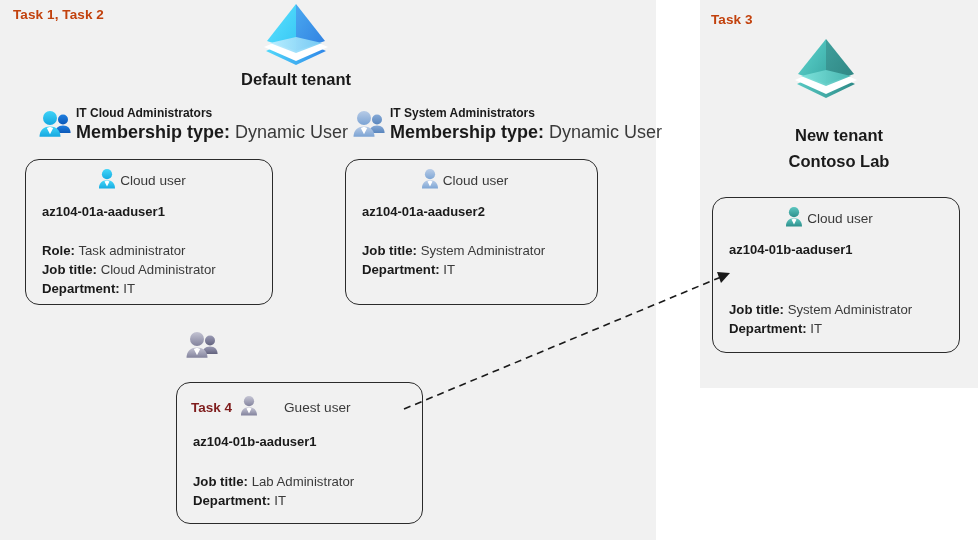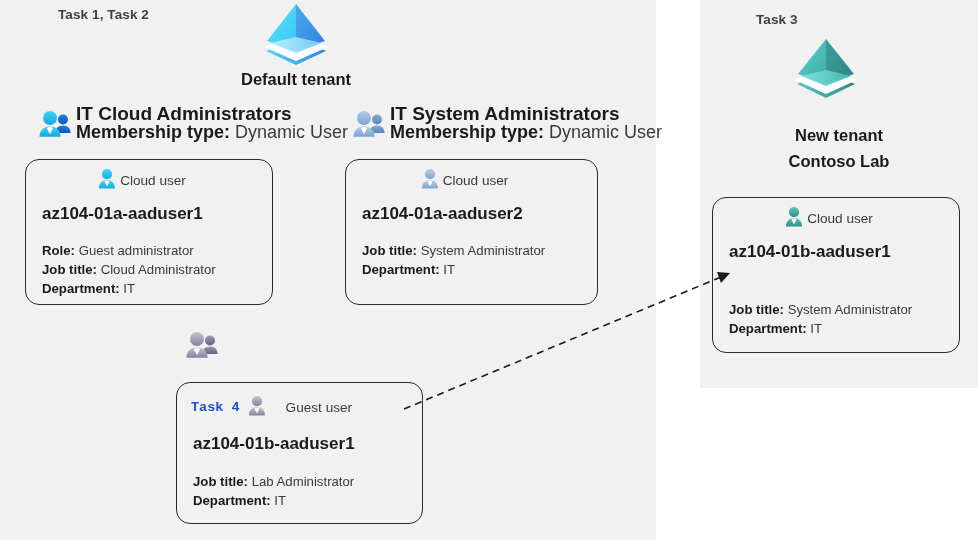--- a/index.html
+++ b/index.html
@@ -6,56 +6,56 @@
   body{
     width:978px;height:540px;position:relative;overflow:hidden;
     font-family:"Liberation Sans","DejaVu Sans",sans-serif;
     color:#1a1a1a;
   }
   .panel{position:absolute;background:#f1f1f1;}
   #panel-left{left:0;top:0;width:656px;height:540px;}
   #panel-right{left:700px;top:0;width:278px;height:388px;}
 
   .task-label{
-    position:absolute;font-weight:bold;font-size:13.5px;color:#404040;
-    letter-spacing:.1px;white-space:nowrap;margin-left:45px;
+    position:absolute;font-weight:bold;font-size:13.5px;color:#c2410c;
+    letter-spacing:.1px;white-space:nowrap;
   }
 
   .tenant-title{
     position:absolute;font-weight:bold;font-size:16.5px;color:#1a1a1a;
     text-align:center;white-space:nowrap;
   }
 
   
   .tenant-icon{position:absolute;}
   .tenant-icon svg{display:block;}
 
   
   .group{position:absolute;}
   .group-icon{position:absolute;left:0;top:6px;}
   .group-text{margin-left:38px;}
-  .group-name{font-weight:bold;font-size:19px;line-height:19px;white-space:nowrap;}
+  .group-name{font-weight:bold;font-size:12px;line-height:19px;white-space:nowrap;}
   .group-meta{font-size:18px;line-height:19px;white-space:nowrap;color:#3a3a3a;}
   .group-meta b{color:#1a1a1a;font-weight:bold;}
 
   
   .card{
     position:absolute;border:1.4px solid #2b2b2b;border-radius:14px;
     background:transparent;box-sizing:border-box;
   }
   .card-head{
     position:absolute;left:0;right:16px;top:8px;
     display:flex;align-items:center;justify-content:center;gap:2px;
     font-size:13.6px;color:#3a3a3a;
   }
   .card-head .tasktag{
-    color:#1d4ed8;font-weight:bold;font-size:13.5px;margin-right:4px;font-family:Liberation Mono, monospace;
+    color:#7f1d1d;font-weight:bold;font-size:13.5px;margin-right:4px;
   }
   .card-upn{
-    position:absolute;left:16px;font-weight:bold;font-size:17px;
+    position:absolute;left:16px;font-weight:bold;font-size:13px;
     color:#1a1a1a;white-space:nowrap;
   }
   .card-props{
     position:absolute;left:16px;font-size:13.2px;line-height:19px;color:#3a3a3a;
   }
   .card-props .row{white-space:nowrap;}
   .card-props b{color:#1a1a1a;font-weight:bold;}
 
   .arrow-layer{position:absolute;left:0;top:0;width:978px;height:540px;pointer-events:none;}
 </style>
@@ -171,21 +171,21 @@
         <path d="M11 12.3c-5.3 0-8 3.2-8 8.1h16c0-4.9-2.7-8.1-8-8.1z" fill="url(#u1)"></path>
         <path d="M11 12.5l2.5 1-2.5 5-2.5-5z" fill="#ffffff"></path>
       </svg>
     </span>
     <span>Cloud user</span>
   </div>
   <div class="card-upn" style="top:44px;">az104-01a-aaduser1</div>
   <div class="card-props" style="top:81px;">
     <div class="row">
       <b>Role:</b>
-      <span>Guest administrator</span>
+      <span>Task administrator</span>
     </div>
     <div class="row">
       <b>Job title:</b>
       <span>Cloud Administrator</span>
     </div>
     <div class="row">
       <b>Department:</b>
       <span>IT</span>
     </div>
   </div>
@@ -281,21 +281,21 @@
             <linearGradient id="u3" x1="0" y1="0" x2="0" y2="1">
           <stop offset="0" stop-color="#c5c5d4"></stop>
               <stop offset="1" stop-color="#83839d"></stop>
         </linearGradient>
           </defs>
         <circle cx="11" cy="6.2" r="5.1" fill="url(#u3)"></circle>
         <path d="M11 12.3c-5.3 0-8 3.2-8 8.1h16c0-4.9-2.7-8.1-8-8.1z" fill="url(#u3)"></path>
         <path d="M11 12.5l2.5 1-2.5 5-2.5-5z" fill="#ffffff"></path>
       </svg>
     </span>
-    <span style="margin-left:16px;">Guest user</span>
+    <span style="margin-left:22px;">Guest user</span>
   </div>
   <div class="card-upn" style="top:51px;">az104-01b-aaduser1</div>
   <div class="card-props" style="top:89px;">
     <div class="row">
       <b>Job title:</b>
       <span>Lab Administrator</span>
     </div>
     <div class="row">
       <b>Department:</b>
       <span>IT</span>

